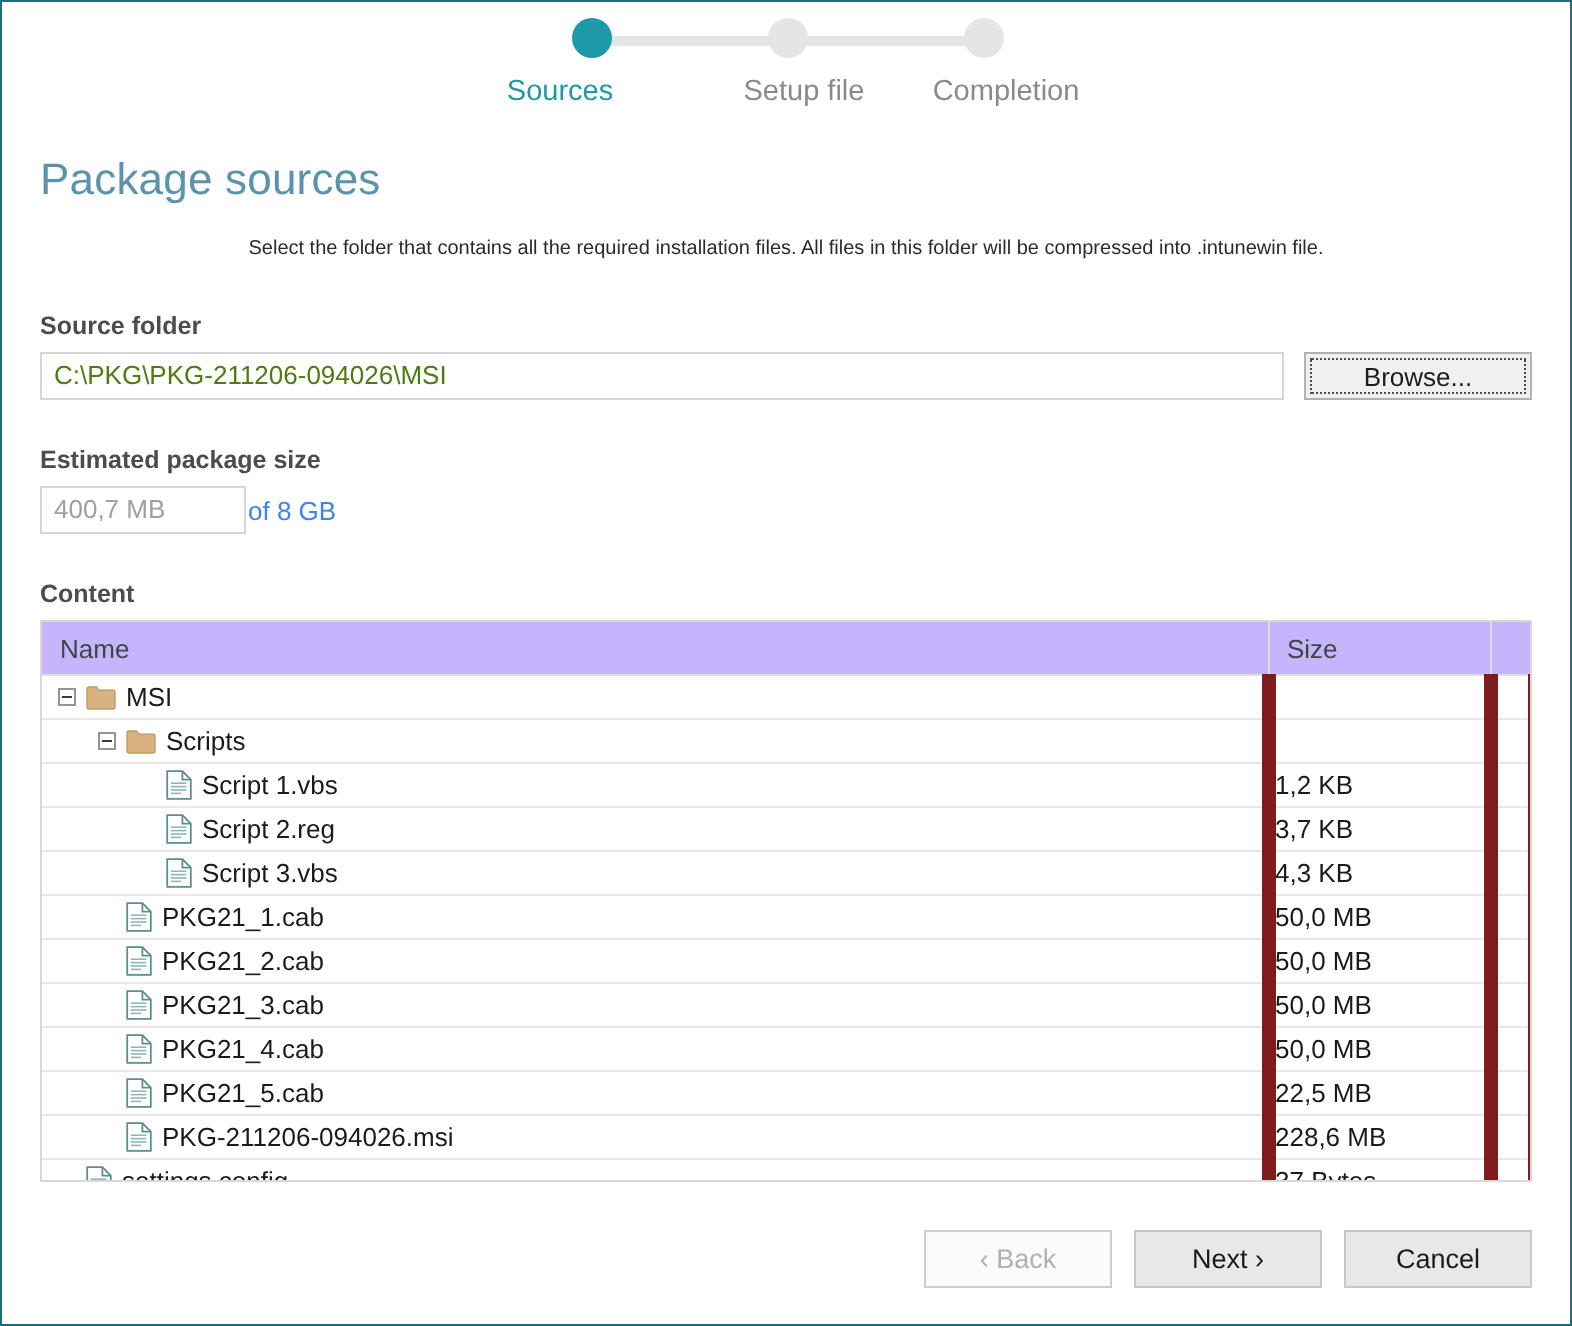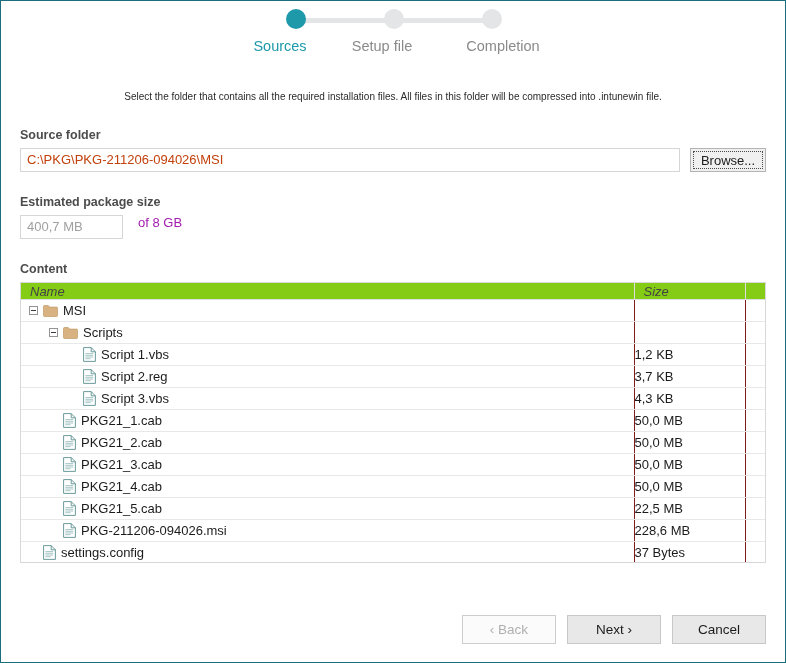--- a/index.html
+++ b/index.html
@@ -144,26 +144,26 @@
   }
   #source-input {
     flex: 1 1 auto;
     height: 24px;
     line-height: 24px;
     box-sizing: border-box;
     border: 1px solid #d6d6d6;
     background: #ffffff;
     font-family: "Liberation Sans", sans-serif;
     font-size: 13px;
-    color: #c2410c;
+    color: #4d7c0f;
     padding: 0 6px;
     outline: none;
   }
   #browse-button {
-    width: 76px;
+    width: 114px;
     height: 24px;
     box-sizing: border-box;
     background: #f0f0f0;
     border: 1px solid #b3b3b3;
     font-family: "Liberation Sans", sans-serif;
     font-size: 13px;
     color: #1b1b1b;
     cursor: default;
     position: relative;
     padding: 0;
@@ -171,71 +171,70 @@
   #browse-button::after {
     content: "";
     position: absolute;
     left: 2px; right: 2px; top: 2px; bottom: 2px;
     border: 1px dotted #4a4a4a;
     pointer-events: none;
   }
 
   #size-row {
     display: flex;
-    align-items: flex-start;
-    gap: 15px;
+    align-items: center;
+    gap: 1px;
   }
   #size-input {
     width: 103px;
     height: 24px;
     line-height: 24px;
     box-sizing: border-box;
     border: 1px solid #d6d6d6;
     background: #ffffff;
     font-family: "Liberation Sans", sans-serif;
     font-size: 13px;
     color: #a0a0a0;
     padding: 0 6px;
     outline: none;
   }
   #size-suffix {
     font-size: 13px;
-    color: #a21caf;
+    color: #3b82f6;
   }
 
   
   #content-table-wrap {
     margin-top: 6px;
     border: 1px solid #d8d8d8;
     background: #ffffff;
     height: 281px;
     box-sizing: border-box;
     overflow: hidden;
   }
   table.content-table {
     width: 100%;
     border-collapse: collapse;
     table-layout: fixed;
     font-size: 13px;
   }
   table.content-table th {
-    height: 16px;
-    background: #84cc16;
+    height: 26px;
+    background: #c4b5fd;
     border-right: 1px solid #dedede;
     border-bottom: 1px solid #dedede;
     font-weight: normal;
     color: #444444;
     text-align: left;
     padding: 0 0 0 9px;
     font-size: 13px;
-    font-style: italic;
   }
   table.content-table td {
     height: 21px;
-    border-right: 1px solid #7f1d1d;
+    border-right: 7px solid #7f1d1d;
     border-bottom: 1px solid #e8e8e8;
     color: #1b1b1b;
     padding: 0;
     vertical-align: middle;
     overflow: hidden;
     white-space: nowrap;
   }
   td.size-cell { padding-left: 9px; color: #1b1b1b; }
   .name-cell-inner {
     display: flex;
@@ -301,28 +300,29 @@
 <div id="window">
 
 
   <div id="stepper">
     <div id="step-track">
         <div class="step-line" style="left: 295px; width: 98px;"></div>
         <div class="step-line" style="left: 393px; width: 98px;"></div>
         <div class="step-dot active" style="left: 285px;"></div>
         <div class="step-label active" style="left: 279px;">Sources</div>
         <div class="step-dot" style="left: 383px;"></div>
-        <div class="step-label" style="left: 381px;">Setup file</div>
+        <div class="step-label" style="left: 401px;">Setup file</div>
         <div class="step-dot" style="left: 481px;"></div>
         <div class="step-label" style="left: 502px;">Completion</div>
       </div>
   </div>
 
   <div id="content">
 
+    <h1 id="page-title">Package sources</h1>
     <div id="page-desc">Select the folder that contains all the required installation files. All files in this folder will be compressed into .intunewin file.</div>
 
     <div class="field-label">Source folder</div>
     <div id="source-row">
       <input id="source-input" type="text" readonly="" value="C:\PKG\PKG-211206-094026\MSI" style="">
       <button id="browse-button">Browse...</button>
     </div>
 
     <div class="field-label">Estimated package size</div>
     <div id="size-row">

